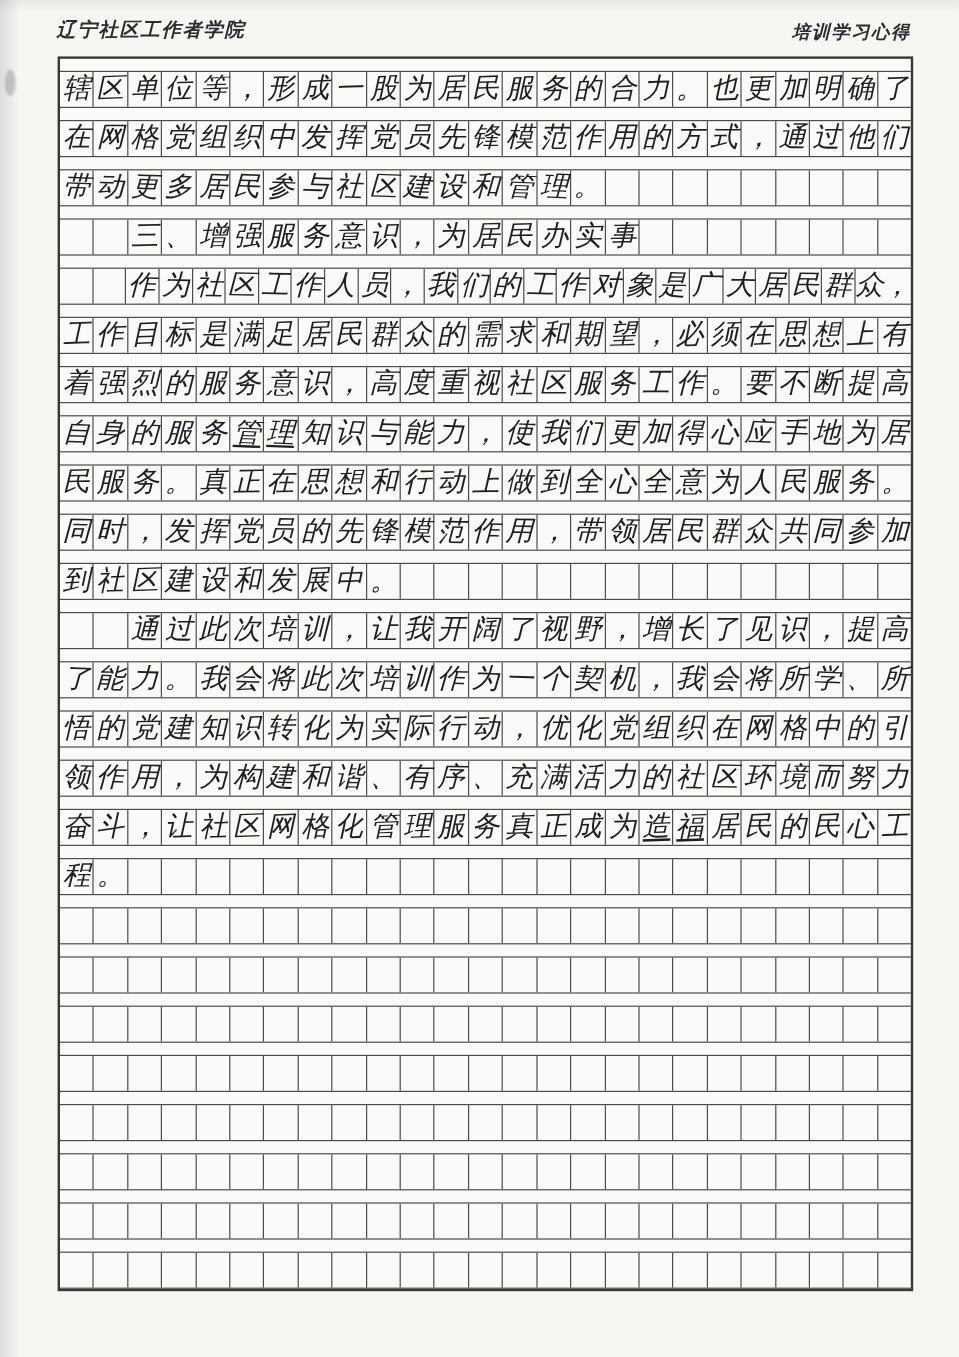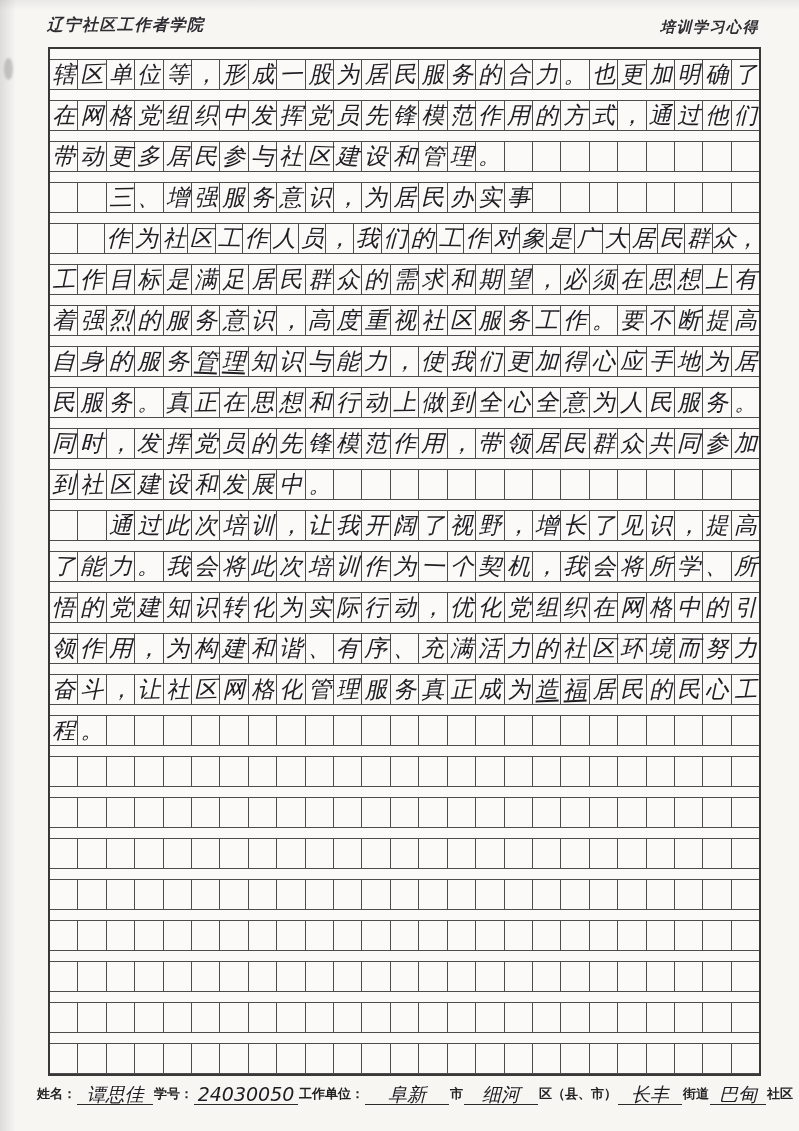--- a/index.html
+++ b/index.html
@@ -1485,28 +1485,13 @@
         <div class="cell"></div>
         <div class="cell"></div>
         <div class="cell"></div>
         <div class="cell"></div>
         <div class="cell"></div>
         <div class="cell"></div>
         <div class="cell"></div>
       </div>
     </div>
 
-  <div class="footer">
-    <span class="lbl">姓名：</span>
-    <span class="blank w80">谭思佳</span>
-    <span class="lbl">学号：</span>
-    <span class="blank w95">24030050</span>
-    <span class="lbl">工作单位：</span>
-    <span class="blank w85">阜新</span>
-    <span class="lbl">市</span>
-    <span class="blank w75">细河</span>
-    <span class="lbl">区（县、市）</span>
-    <span class="blank w70">长丰</span>
-    <span class="lbl">街道</span>
-    <span class="blank w60">巴甸</span>
-    <span class="lbl">社区</span>
-  </div>
 </div>
 
 </body></html>

